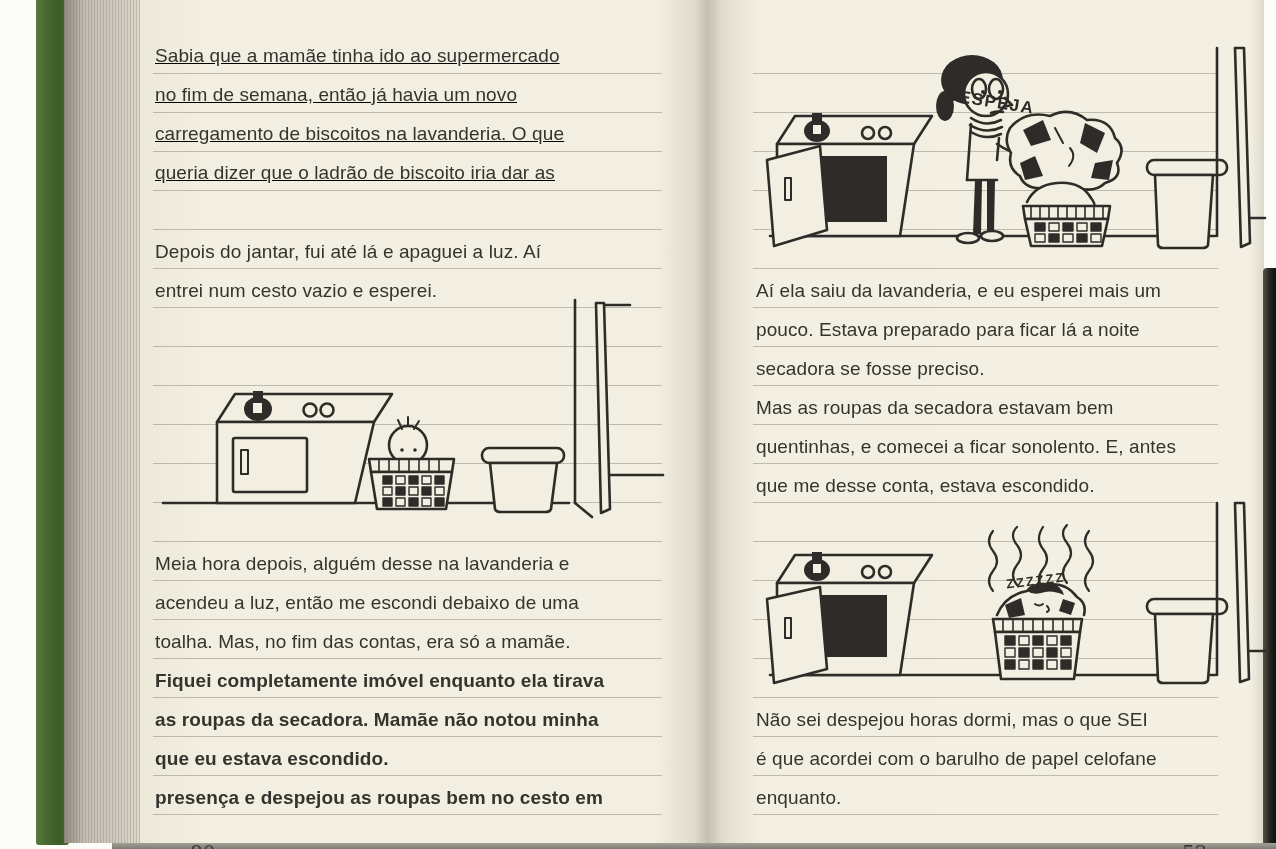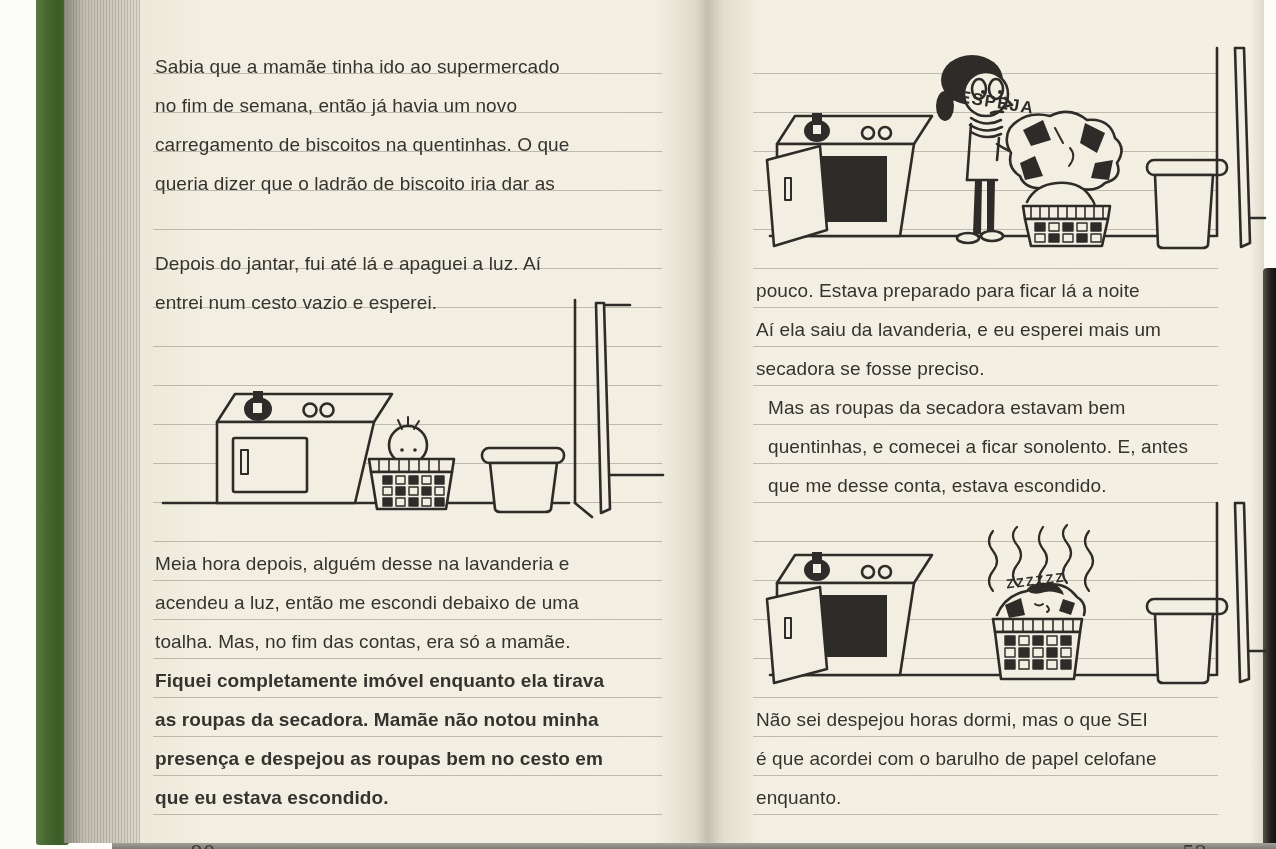--- a/index.html
+++ b/index.html
@@ -76,40 +76,40 @@
 <div class="abs cover-left"></div>
 <div class="abs edge-stack"></div>
 <div class="abs paper"></div>
 <div class="abs ruling l"></div>
 <div class="abs ruling r"></div>
 <div class="abs gutter"></div>
 <div class="abs edge-right-soft"></div>
 <div class="abs edge-right-dark"></div>
 <div class="abs scan-bottom"></div>
 
-<div class="para" style="left:155px;top:45px;">
+<div class="para" style="left:155px;top:34px;text-decoration:underline;">
   <div class="hl">Sabia que a mamãe tinha ido ao supermercado</div>
   <div class="hl">no fim de semana, então já havia um novo</div>
-  <div class="hl">carregamento de biscoitos na quentinhas. O que</div>
+  <div class="hl">carregamento de biscoitos na lavanderia. O que</div>
   <div class="hl">queria dizer que o ladrão de biscoito iria dar as</div>
 </div>
-<div class="para" style="left:155px;top:242px;text-align:center;">
+<div class="para" style="left:155px;top:230px;text-align:center;">
   <div class="hl">Depois do jantar, fui até lá e apaguei a luz. Aí</div>
   <div class="hl">entrei num cesto vazio e esperei.</div>
 </div>
 <div class="para" style="left:155px;top:542px;">
   <div class="hl">Meia hora depois, alguém desse na lavanderia e</div>
   <div class="hl">acendeu a luz, então me escondi debaixo de uma</div>
   <div class="hl">toalha. Mas, no fim das contas, era só a mamãe.</div>
 </div>
 <div class="para" style="left:155px;top:659px;font-weight:bold;">
   <div class="hl">Fiquei completamente imóvel enquanto ela tirava</div>
   <div class="hl">as roupas da secadora. Mamãe não notou minha</div>
+  <div class="hl">que eu estava escondido.</div>
   <div class="hl">presença e despejou as roupas bem no cesto em</div>
-  <div class="hl">que eu estava escondido.</div>
 </div>
 <div class="pagenum" style="left:190px;top:812px;">80</div>
 
 <svg style="left:155px;top:298px;" width="510" height="220" viewBox="0 0 510 220" stroke="#2e2c28" stroke-width="2.6" fill="none" stroke-linecap="round" stroke-linejoin="round">
   <g>
     <path d="M8 205 H414"></path>
     <path d="M420 205 L437 219"></path>
     <path d="M455 177 H508"></path>
   </g>
   <g>
@@ -227,25 +227,25 @@
     <path d="M390 127 H448 L443 197 Q442 200 437 200 H398 Q394 200 393 197 Z" fill="#f2efe2"></path>
   </g>
   <g>
     <path d="M452 0 V188"></path>
     <path d="M470 0 L479 0 L485 195 L476 199 Z" fill="#f2efe2"></path>
   </g>
 </svg>
 <div class="caption cap-despeja">DESPEJA</div>
 
 <div class="para" style="left:756px;top:269px;">
+  <div class="hl">Aí ela saiu da lavanderia, e eu esperei mais um</div>
   <div class="hl">pouco. Estava preparado para ficar lá a noite</div>
-  <div class="hl">Aí ela saiu da lavanderia, e eu esperei mais um</div>
   <div class="hl">secadora se fosse preciso.</div>
 </div>
-<div class="para" style="left:756px;top:386px;margin-left:12px;">
+<div class="para" style="left:756px;top:386px;">
   <div class="hl">Mas as roupas da secadora estavam bem</div>
   <div class="hl">quentinhas, e comecei a ficar sonolento. E, antes</div>
   <div class="hl">que me desse conta, estava escondido.</div>
 </div>
 <div class="para" style="left:756px;top:698px;">
   <div class="hl">Não sei despejou horas dormi, mas o que SEI</div>
   <div class="hl">é que acordei com o barulho de papel celofane</div>
   <div class="hl">enquanto.</div>
 </div>
 <div class="pagenum" style="left:1182px;top:812px;">52</div>

